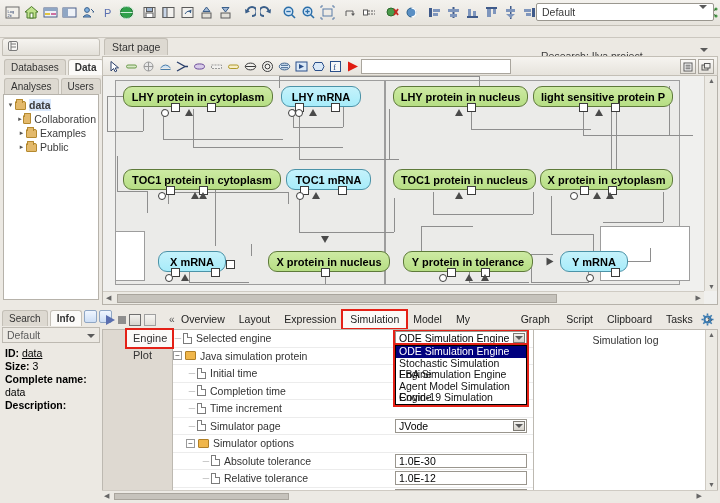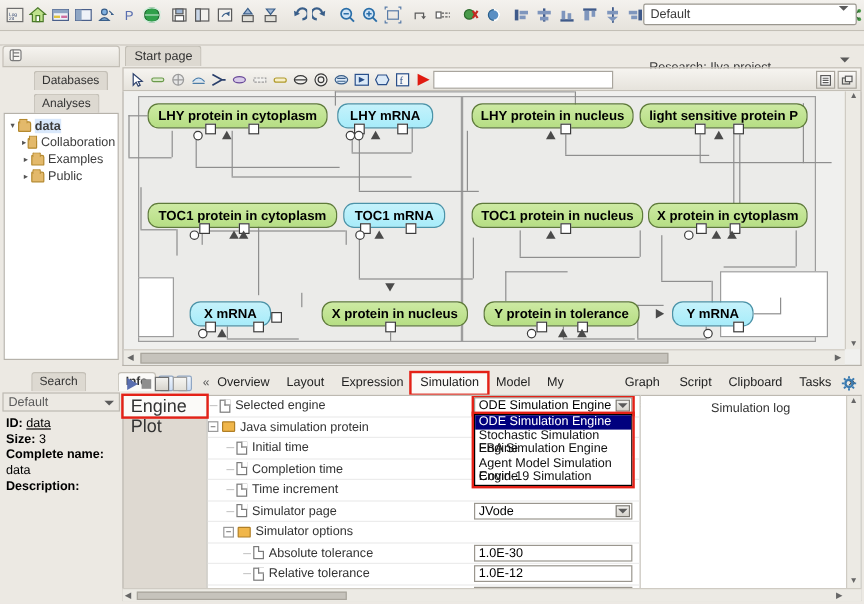--- a/index.html
+++ b/index.html
@@ -56,40 +56,40 @@
   }
   .lp-header {
     height:18px; background:linear-gradient(#f6f4f0,#e3e0d9);
     border:1px solid #c3bfb6; border-radius:3px 3px 0 0;
     display:flex; align-items:center; padding-left:4px;
   }
   .tabrow { display:flex; margin-top:3px; padding-left:2px; }
   .ptab {
     height:16px; padding:0 6px; font-size:10px; line-height:16px;
     background:#ddd9d1; border:1px solid #c3bfb6; border-bottom:none;
-    border-radius:3px 3px 0 0; margin-right:2px; color:#333;margin-left:24px;
+    border-radius:3px 3px 0 0; margin-right:2px; color:#333;
   }
   .ptab.active { background:#fbfaf8; font-weight:bold; }
   .treebox {
     margin:0 1px; background:#fff; border:1px solid #b6b2aa;
     height:206px; padding:3px 2px; overflow:hidden;
   }
   .trow { display:flex; align-items:center; height:14px; font-size:10.5px; white-space:nowrap;}
   .twist { width:9px; text-align:center; color:#555; font-size:7px; }
   .folder {
     width:11px; height:9px; margin-right:3px; background:#e3b96b;
     border:1px solid #b4892f; border-radius:1px 2px 1px 1px; position:relative;
   }
   .folder:before{content:"";position:absolute;left:0;top:-3px;width:5px;height:3px;background:#e3b96b;border:1px solid #b4892f;border-bottom:none;border-radius:1px 1px 0 0;}
   .tlabel { color:#3b3b3b; }
   .tlabel.sel { background:#d9e8fb; font-weight:bold; }
 
   
   .info-panel { position:absolute; left:2px; top:310px; width:98px; height:191px; }
-  .info-tabs { display:flex; align-items:flex-end; }
+  .info-tabs { display:flex; align-items:flex-start; }
   .info-icons { margin-left:auto; display:flex; gap:2px; padding-right:1px; }
   .mini-ico { width:13px;height:13px;border:1px solid #8fa6c4;border-radius:2px;background:linear-gradient(#f0f6ff,#cddef5);}
   .info-combo {
     margin-top:1px; height:16px; background:#ece9e3; border:1px solid #bdb9b1;
     display:flex; align-items:center; padding-left:4px; font-size:10.5px; color:#5b5b5b;
     position:relative;
   }
   .info-combo .caret{position:absolute;right:4px;top:6px;}
   .info-body {
     margin-top:2px; height:150px; background:#ece9e3;
@@ -150,21 +150,21 @@
   .save-ico2 { width:12px;height:12px;border:1px solid #a0a0a0;background:linear-gradient(#f6f5f2,#e2e0d9); }
   .chev { font-size:10px; color:#555; margin-left:10px; }
 
   .bptabs { display:flex; align-items:center; gap:0px; position:absolute; left:72px; top:1px;}
   .bptab { height:17px; padding:0 7px; font-size:10.5px; line-height:17px; color:#222; }
   .bptab.hl { outline:2px solid #e42117; background:#fbfaf8; }
   .gear { position:absolute; right:4px; top:3px; width:13px;height:13px; }
 
   .bp-body { position:absolute; left:0; top:19px; right:0; bottom:0; display:flex; }
   .mode-col { width:70px; background:#ded9d1; border:1px solid #bdb9b1; border-right:none; }
-  .mode-item { height:17px; font-size:15px; line-height:17px; padding-left:6px; color:#333; }
+  .mode-item { height:17px; font-size:11px; line-height:17px; padding-left:6px; color:#333;margin-left:24px; }
   .mode-item.sel { background:#fbfaf8; outline:2px solid #e42117; position:relative; z-index:5;}
   .form-col { flex:1; background:#fff; border:1px solid #bdb9b1; position:relative; overflow:hidden;}
   .frow { display:flex; height:17.5px; align-items:center; border-bottom:1px solid #ececec;}
   .flabel { width:222px; display:flex; align-items:center; font-size:10.5px; color:#333; white-space:nowrap; }
   .doc-ico { width:9px;height:11px;border:1px solid #7b7b7b;background:#fff; margin-right:4px; position:relative;}
   .doc-ico:after{content:"";position:absolute;right:-1px;top:-1px;width:4px;height:4px;background:#fff;border-left:1px solid #7b7b7b;border-bottom:1px solid #7b7b7b;}
   .fold-ico { width:11px;height:9px;background:#f0b64a;border:1px solid #b07f26;border-radius:1px; margin-right:4px; }
   .expander { width:9px;height:9px;border:1px solid #999;background:#fff;font-size:8px;line-height:7px;text-align:center;margin-right:3px;color:#333;}
   .tline { width:10px; text-align:center; color:#b0b0b0; font-size:9px;}
   .fval { flex:1; margin-right:6px; }

